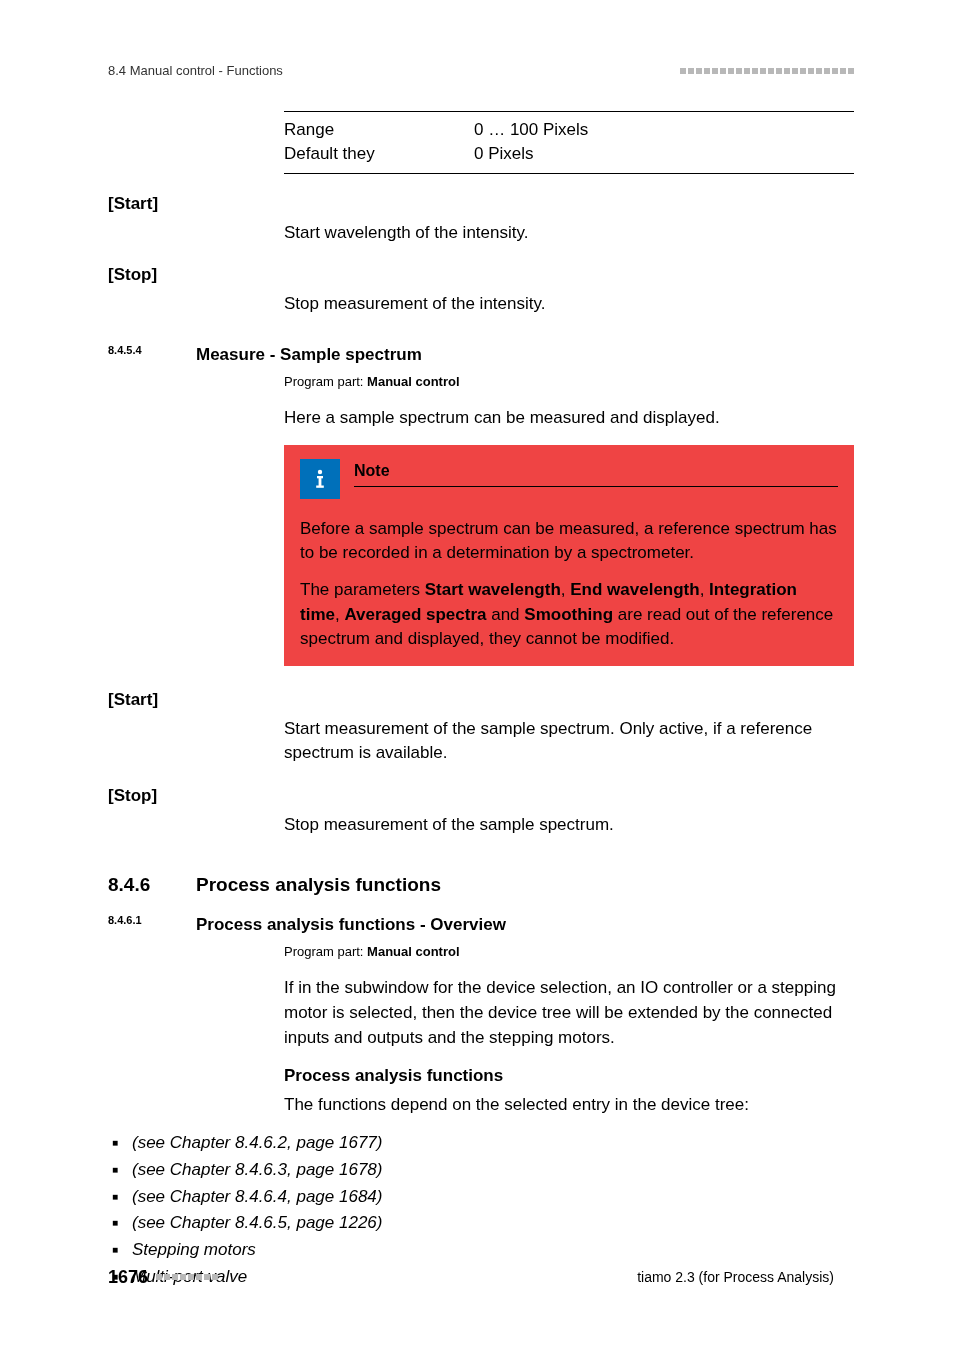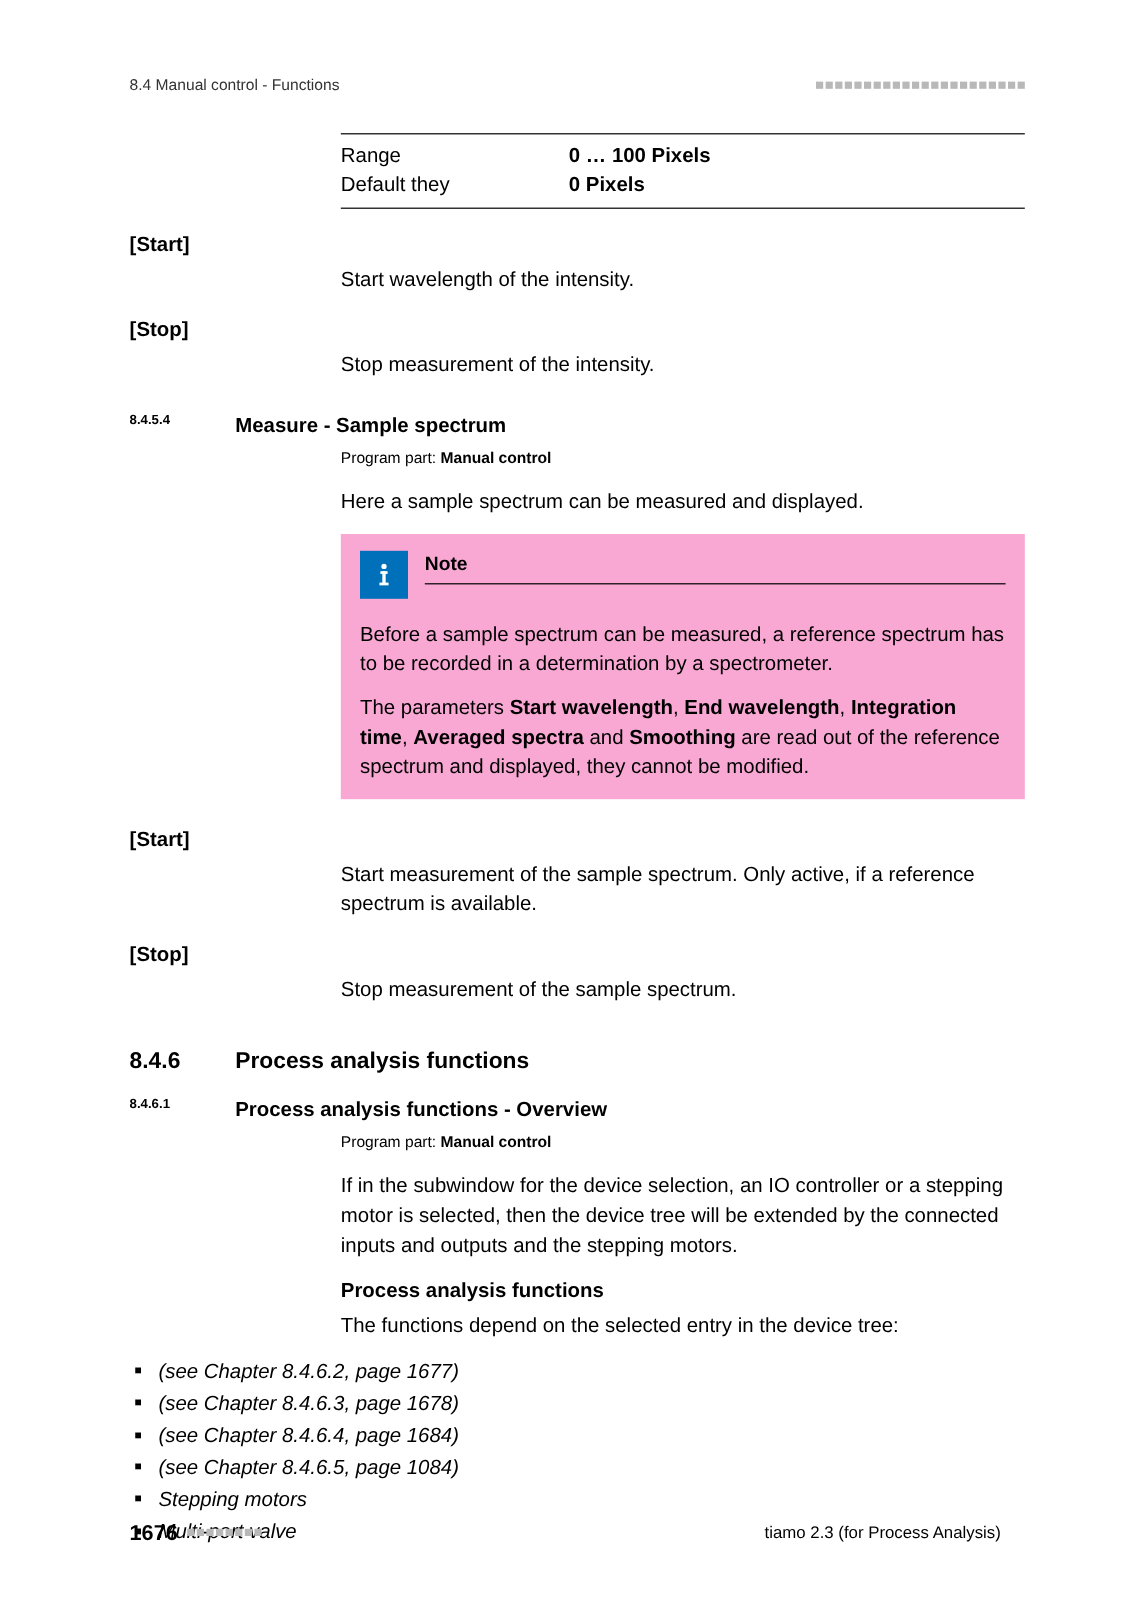--- a/index.html
+++ b/index.html
@@ -33,42 +33,42 @@
     .header-dots .sq { width: 6px; height: 6px; background: #b8b8b8; }
     .content-indent { margin-left: 176px; }
     .row-table {
       border-top: 1px solid #000;
       border-bottom: 1px solid #000;
       padding: 6px 0;
       margin-bottom: 18px;
     }
     .row-table .row { display: flex; }
     .row-table .label { width: 190px; }
-    .row-table .val { font-weight: 700; }
+    .row-table .val { font-weight: 400; }
     .term {
       font-weight: 700;
       margin-bottom: 4px;
     }
     .term-block { margin-bottom: 18px; }
     .term-body { margin-left: 176px; }
     .section-row { display: flex; margin-bottom: 6px; margin-top: 26px; }
     .section-num { width: 88px; font-weight: 800; font-size: 17px; }
     .section-num-sub { width: 88px; font-weight: 800; font-size: 11px; }
     .section-title { font-weight: 800; font-size: 17px; }
     .section-title-big { font-weight: 800; font-size: 19px; }
     .program-part {
       font-size: 13px;
       margin-left: 176px;
       margin-bottom: 14px;
       margin-top: 2px;
     }
     .program-part b { font-weight: 700; }
     .para { margin-bottom: 14px; }
     .note-box {
-      background: #f9a8d4;
+      background: #ef4444;
       margin-left: 176px;
       padding: 0 16px 14px 16px;
       margin-bottom: 22px;
     }
     .note-head {
       display: flex;
       align-items: flex-start;
       gap: 14px;
       padding-top: 14px;
       margin-bottom: 18px;
@@ -234,21 +234,21 @@
   </div>
   <div class="content-indent para">If in the subwindow for the device selection, an IO controller or a stepping motor is selected, then the device tree will be extended by the connected inputs and outputs and the stepping motors.</div>
 
   <div class="content-indent subhead">Process analysis functions</div>
   <div class="content-indent para">The functions depend on the selected entry in the device tree:</div>
 
   <ul class="list content-indent">
     <li class="italic">(see Chapter 8.4.6.2, page 1677)</li>
     <li class="italic">(see Chapter 8.4.6.3, page 1678)</li>
     <li class="italic">(see Chapter 8.4.6.4, page 1684)</li>
-    <li class="italic">(see Chapter 8.4.6.5, page 1084)</li>
+    <li class="italic">(see Chapter 8.4.6.5, page 1226)</li>
     <li class="italic">Stepping motors</li>
     <li class="italic">Multi-port valve</li>
   </ul>
 
   <div class="footer">
     <div class="footer-left">
       <span class="footer-pageno">1676</span>
       <div class="footer-dots">
         <span class="sq"></span>
           <span class="sq"></span>

